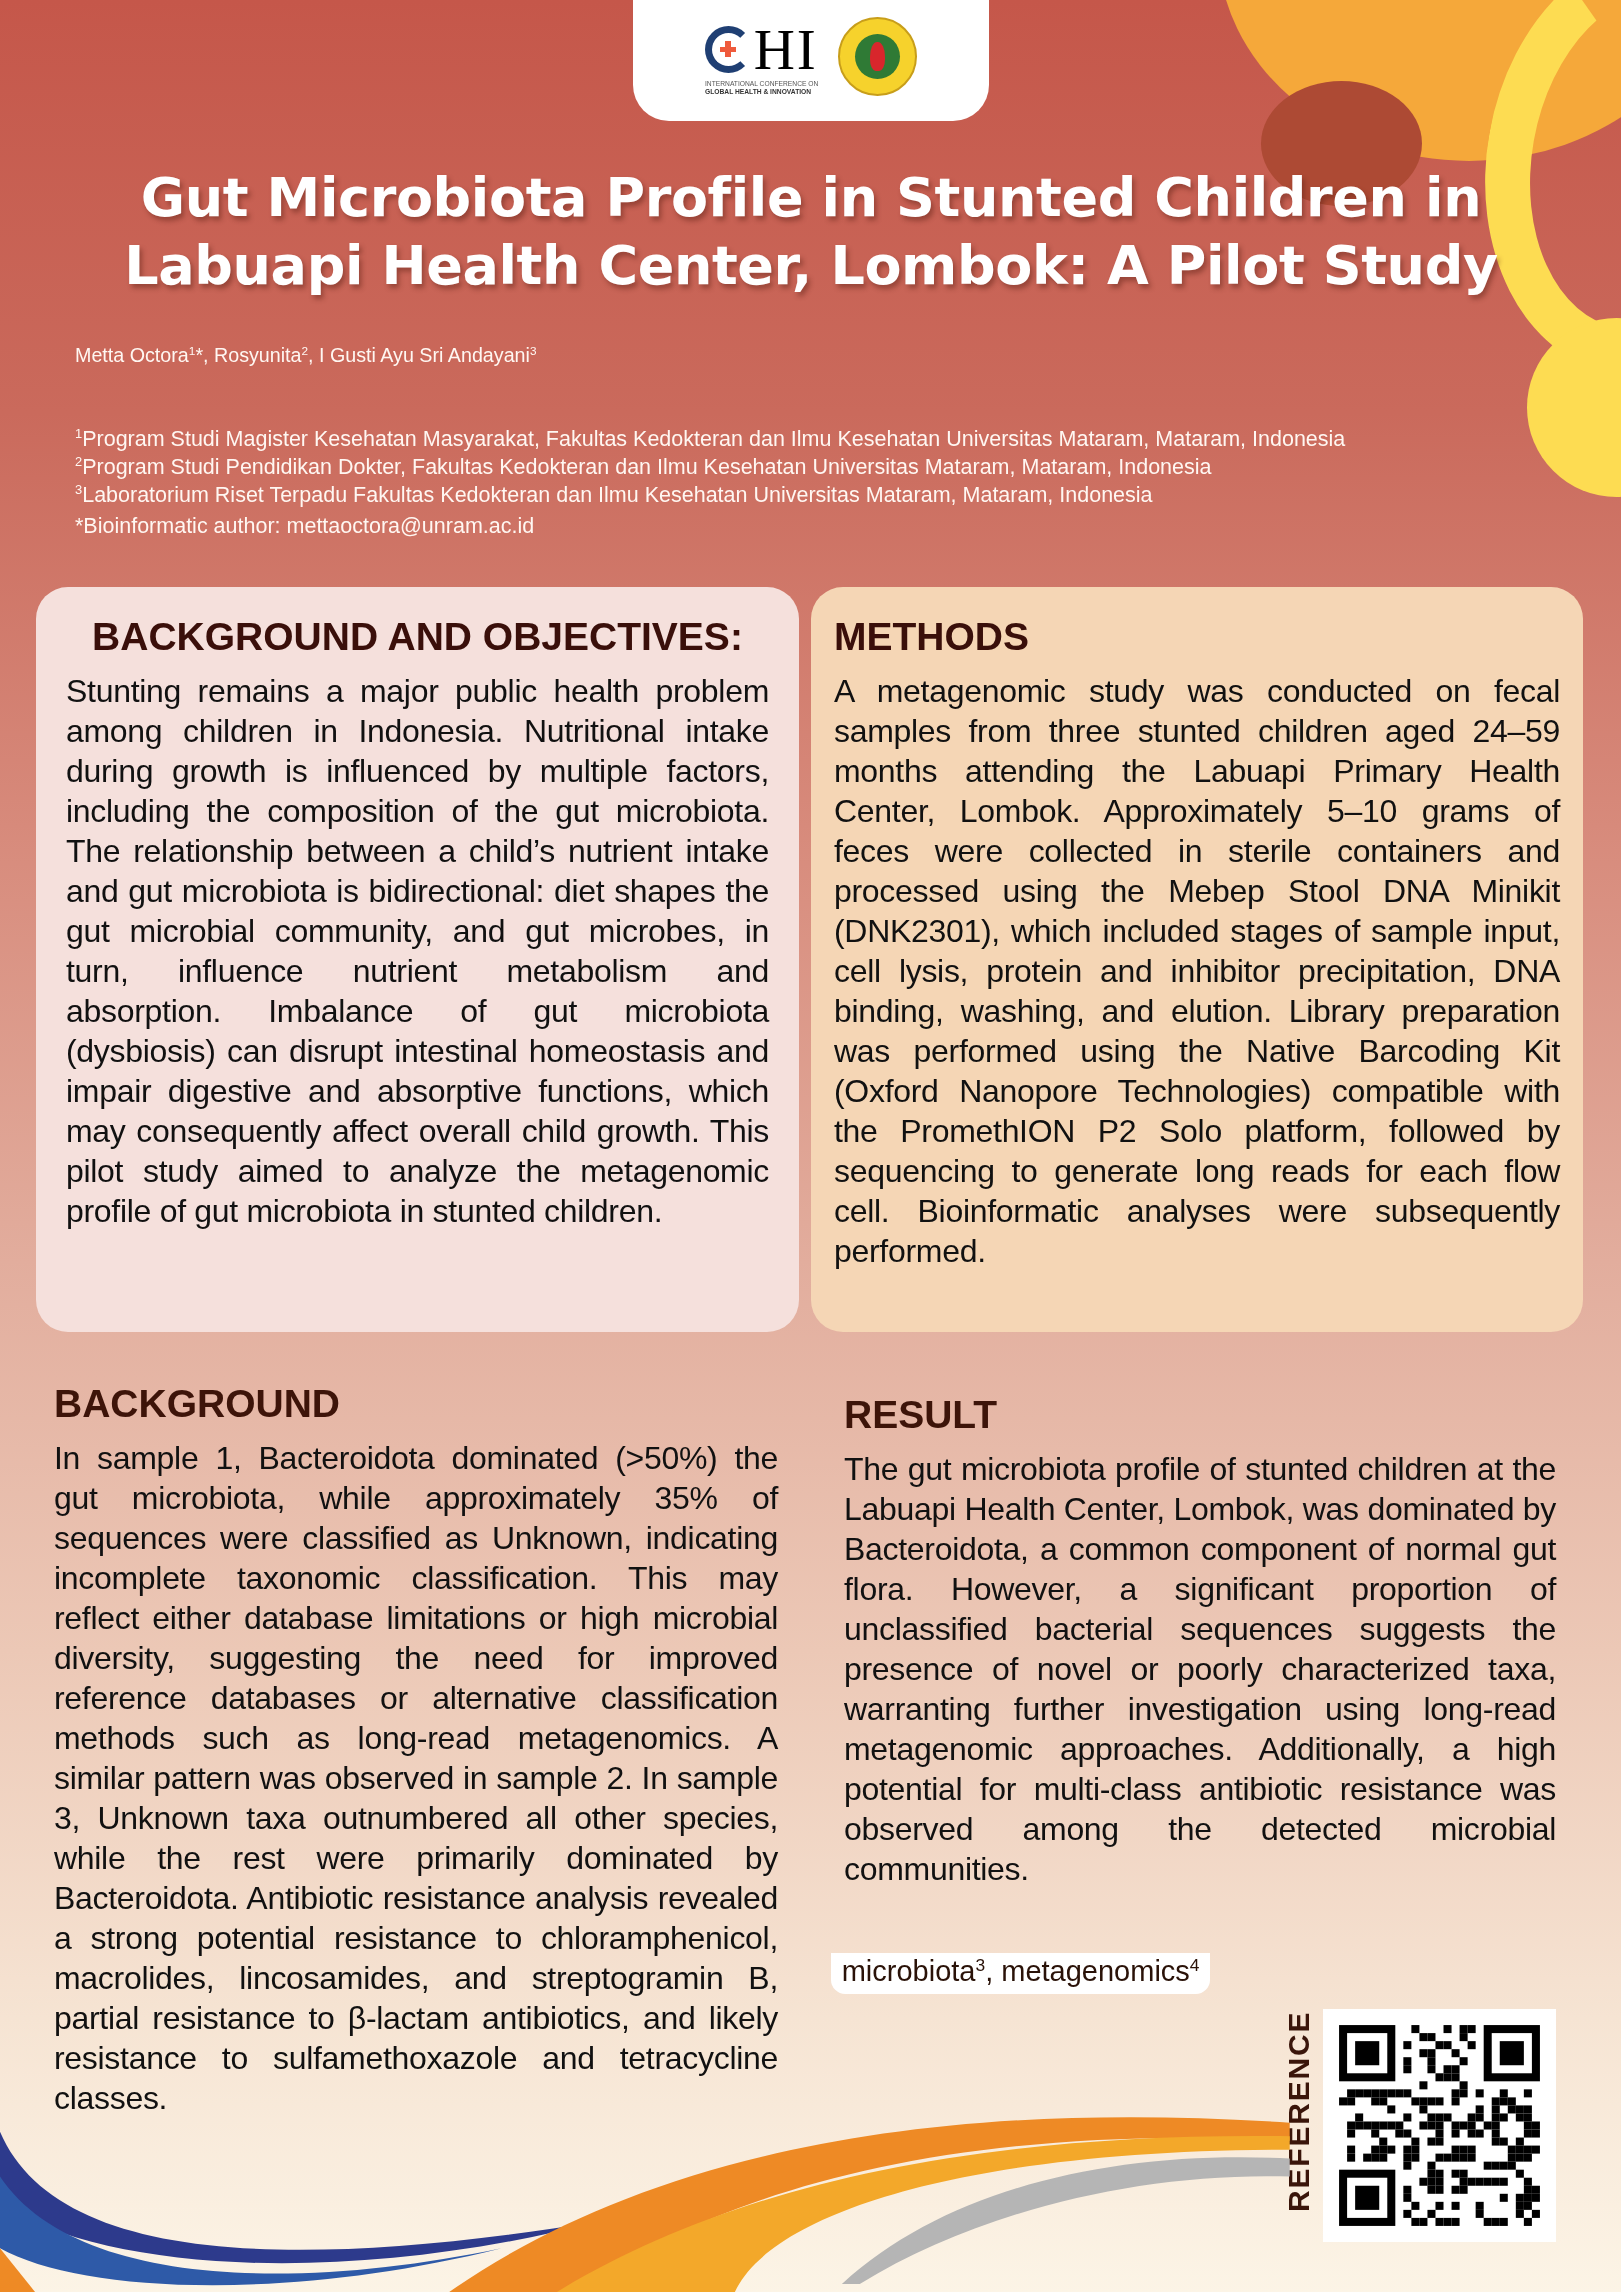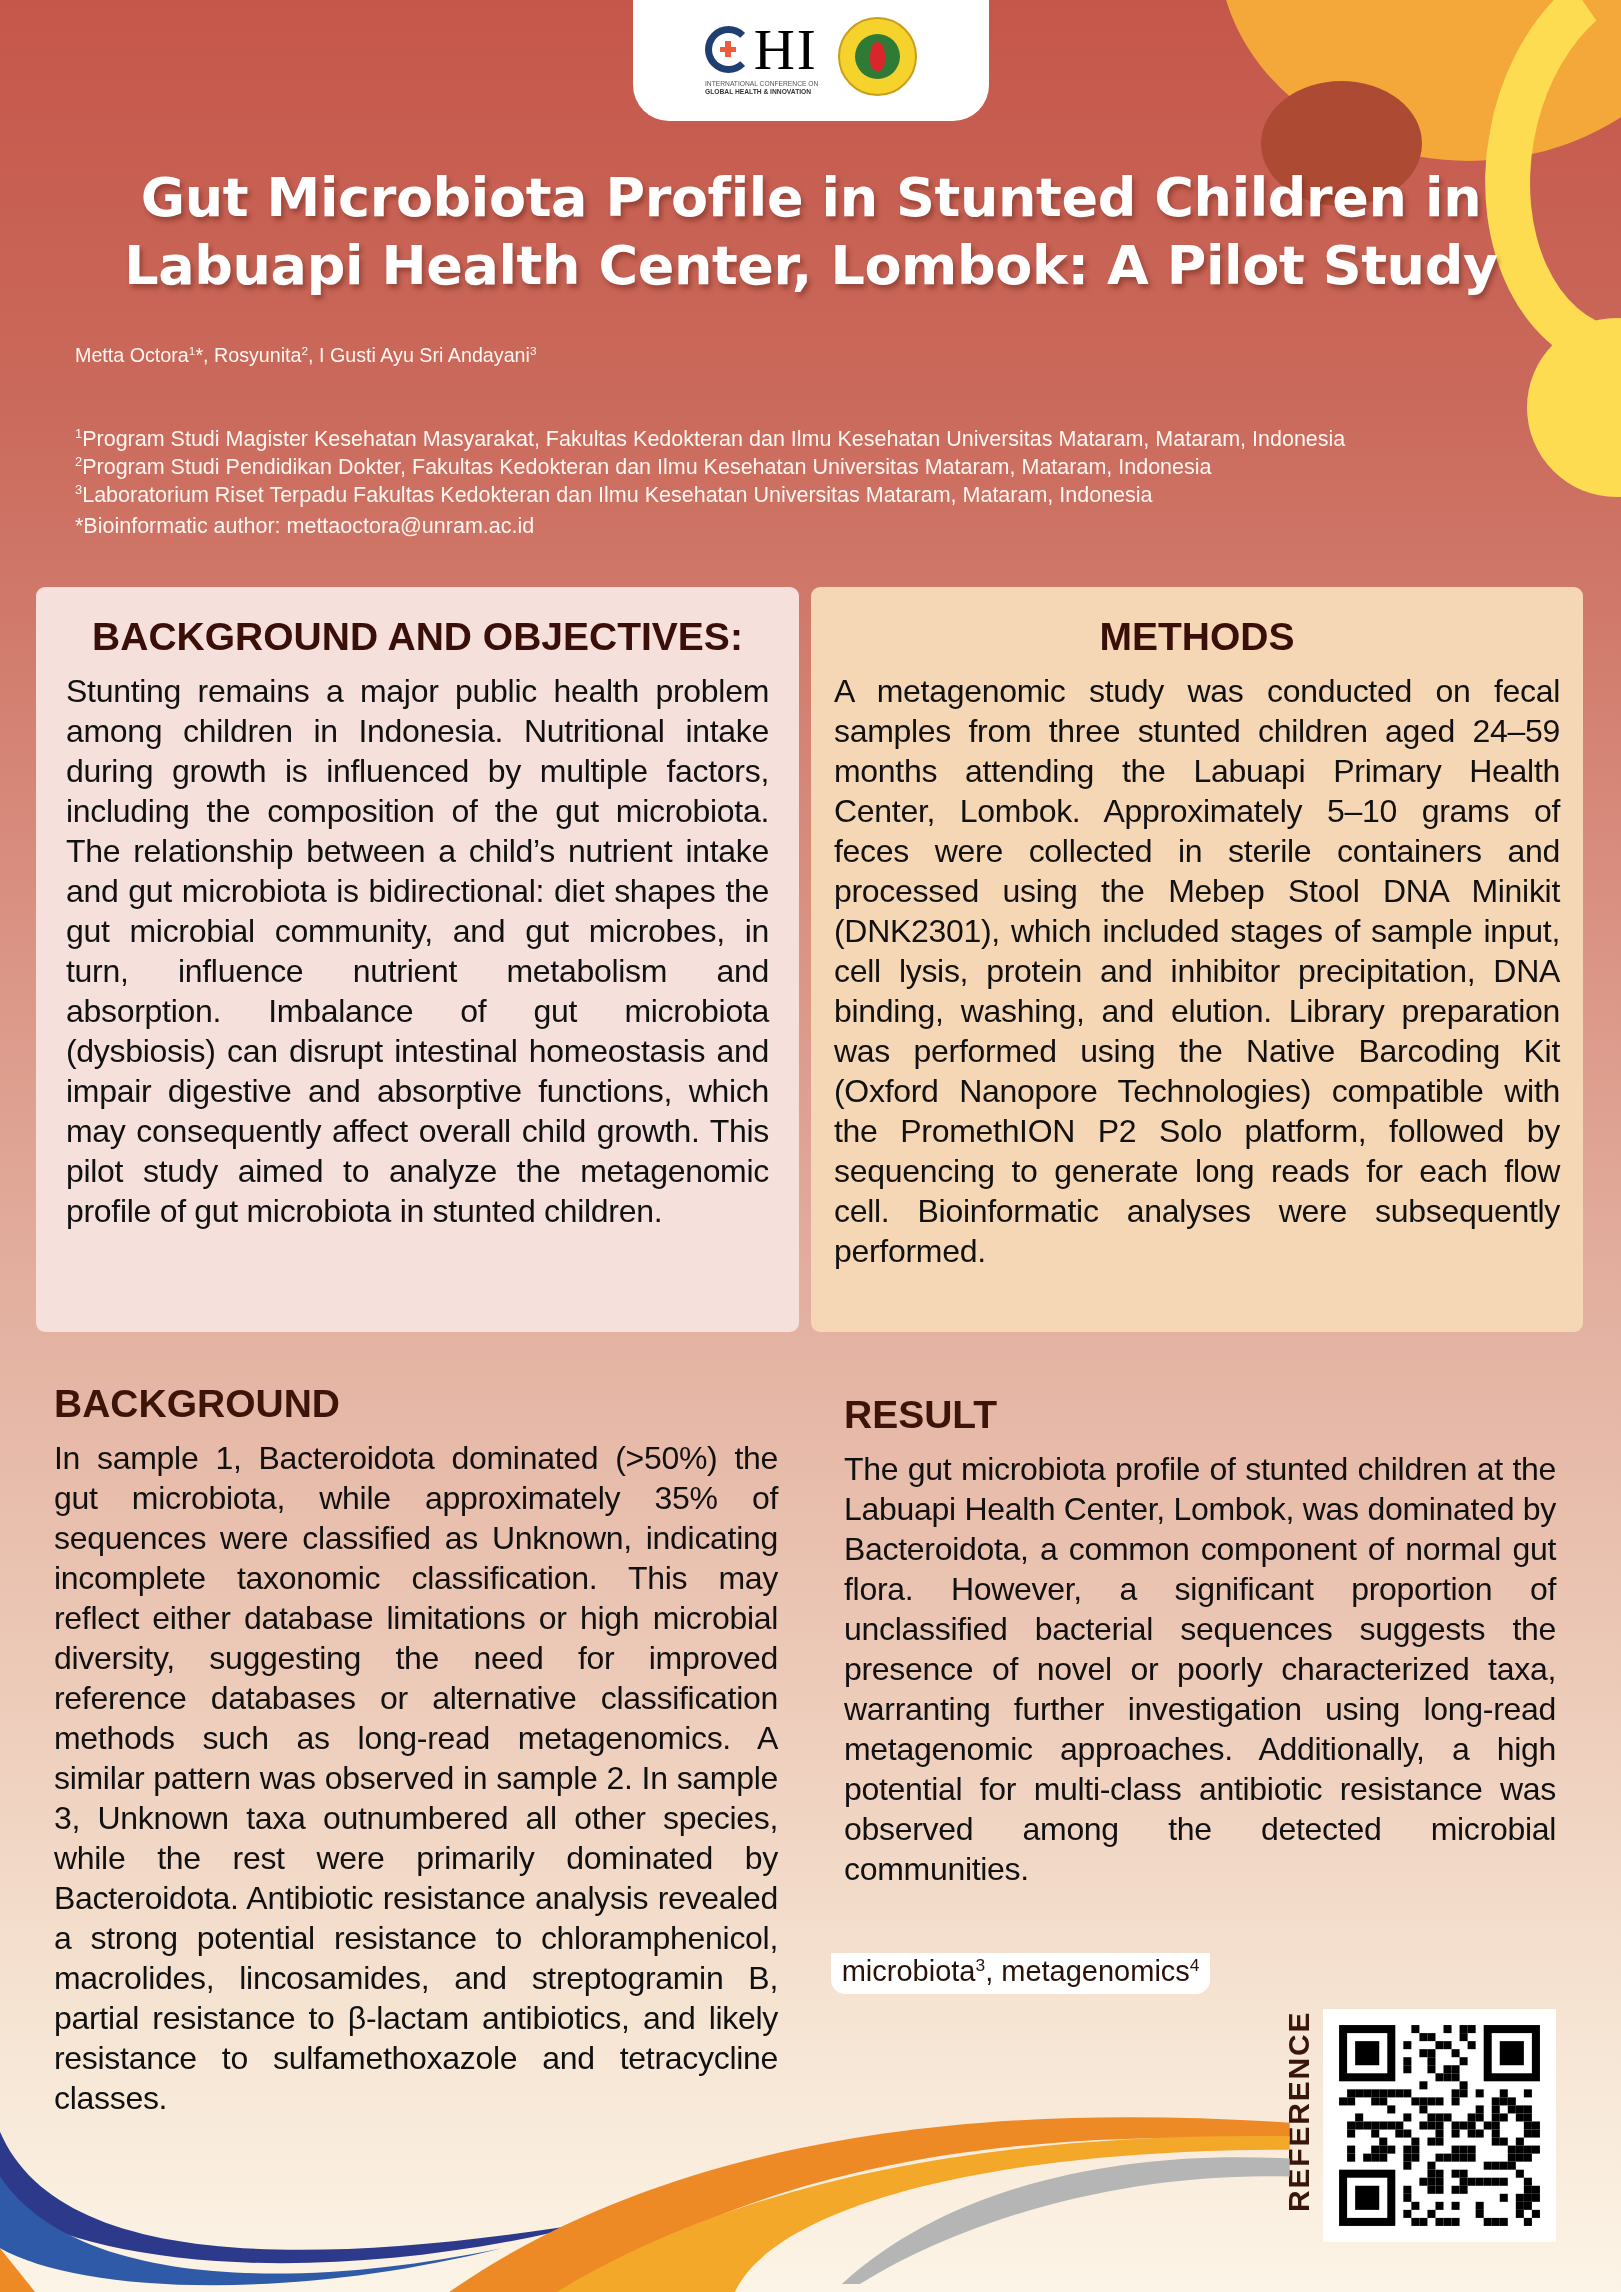--- a/index.html
+++ b/index.html
@@ -34,25 +34,25 @@
   .title {
     position: absolute; left: 54px; top: 164px; width: 1514px; text-align: center;
     font-family: "DejaVu Sans", sans-serif; font-weight: bold; font-size: 54px; line-height: 68px;
     color: #ffffff; text-shadow: 2.7px 3.6px 5.4px rgba(90,30,20,0.45); letter-spacing: -0.4px;
   }
   .authors { position: absolute; left: 75px; top: 344px; font-size: 19.7px; color: #fff7f2; }
   .affils { position: absolute; left: 75px; top: 401px; font-size: 21.5px; line-height: 28px; color: #fff7f2; margin-top: 24px; }
   .corr { position: absolute; left: 75px; top: 514px; font-size: 21.5px; color: #fff7f2; }
   sup { font-size: 0.6em; line-height: 0; vertical-align: 0.6em; }
 
-  .card { position: absolute; border-radius: 9px; box-sizing: border-box; }
+  .card { position: absolute; border-radius: 32px; box-sizing: border-box; }
   .card-bg { left: 36px; top: 587px; width: 763px; height: 745px; background: #f5e0dc; padding: 25px 30px; }
   .card-me { left: 811px; top: 587px; width: 772px; height: 745px; background: #f5d6b5; padding: 25px 23px; }
   .sec-h { font-family: "Liberation Sans", sans-serif; font-weight: bold; font-size: 39px; color: #3a0f0a; line-height: 50px; margin: 0 0 9px 0; }
-  .card-me .sec-h { text-align: center; }
+  .card-me .sec-h { text-align: left; }
   .card-bg .sec-h { text-align: center; }
   .body-text { font-family: "Liberation Sans", sans-serif; font-size: 32px; line-height: 40px; color: #111; text-align: justify; margin: 0; letter-spacing: -0.3px; }
 
   .concl { position: absolute; left: 54px; top: 1379px; width: 724px; }
   .result { position: absolute; left: 844px; top: 1390px; width: 712px; }
   .concl .sec-h, .result .sec-h { color: #3d1409; }
 
   .keywords { position: absolute; left: 831px; top: 1917px; width: 546px; font-size: 29px; line-height: 36px; color: #2a1208; }
   .kw-line1 { background: #fff; border-radius: 14.3px 14.3px 14.3px 0; padding: 3.6px 10.7px; display: inline-block; }
   .kw-line2 { background: #fff; border-radius: 0 0 14.3px 14.3px; padding: 0 10.7px 5.4px; display: inline-block; }

